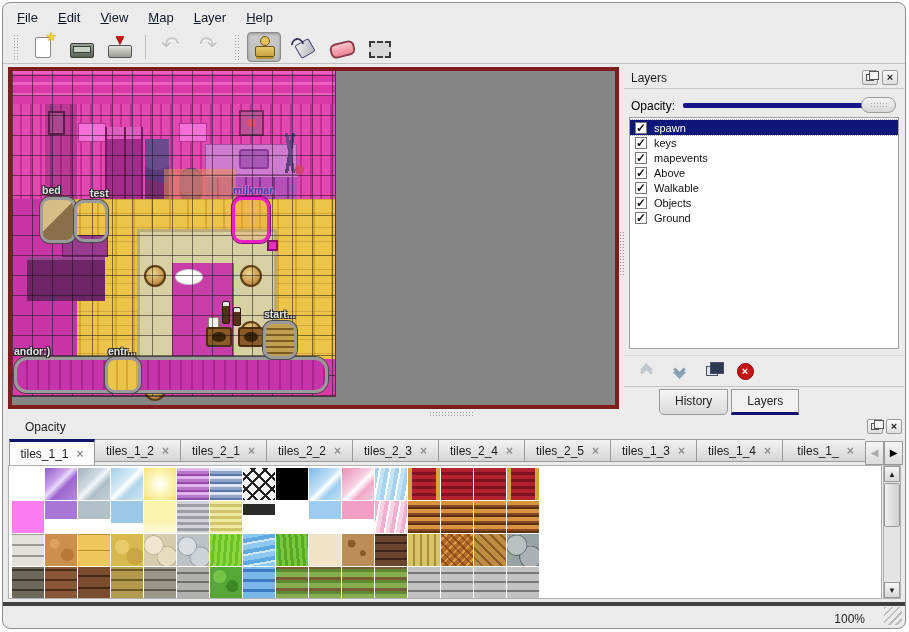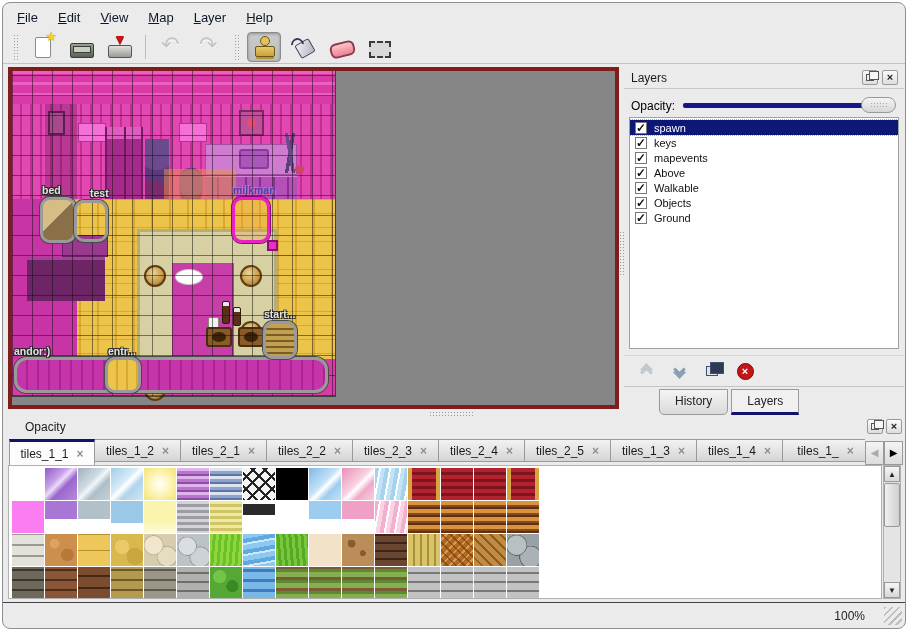--- a/index.html
+++ b/index.html
@@ -146,21 +146,21 @@
   .tilegrid { position:absolute; left:3px; top:2px; }
   .tile { position:absolute; width:32px; height:32px; }
   .ts-scrollbar { position:absolute; left:878px; top:48px; width:18px; height:134px;
     background:#e4e4e4; border:1px solid #b0b0b0; }
   .sb-btn { position:absolute; left:0; width:16px; height:16px; background:linear-gradient(#f6f6f6,#d8d8d8);
     border:1px solid #9a9a9a; font-size:8px; text-align:center; line-height:15px; color:#222; }
   .sb-thumb { position:absolute; left:0; top:17px; width:16px; height:44px;
     background:linear-gradient(90deg,#f0f0f0,#cfcfcf); border:1px solid #9a9a9a; border-radius:2px; }
 
   
-  .statusbar { position:absolute; left:0; top:599px; width:100%; height:26px; border-top:1px solid #404040; }
+  .statusbar { position:absolute; left:0; top:599px; width:100%; height:26px; border-top:4px solid #404040; }
   .zoomlvl { position:absolute; right:40px; top:6px; font-size:12px; color:#222; }
   .grip { position:absolute; right:3px; bottom:3px; width:18px; height:18px;
     background:repeating-linear-gradient(135deg,#bdbdbd 0 2px,transparent 2px 5px); }
 </style>
 </head>
 <body>
 
 <div class="window">
 
   <div class="menubar">

